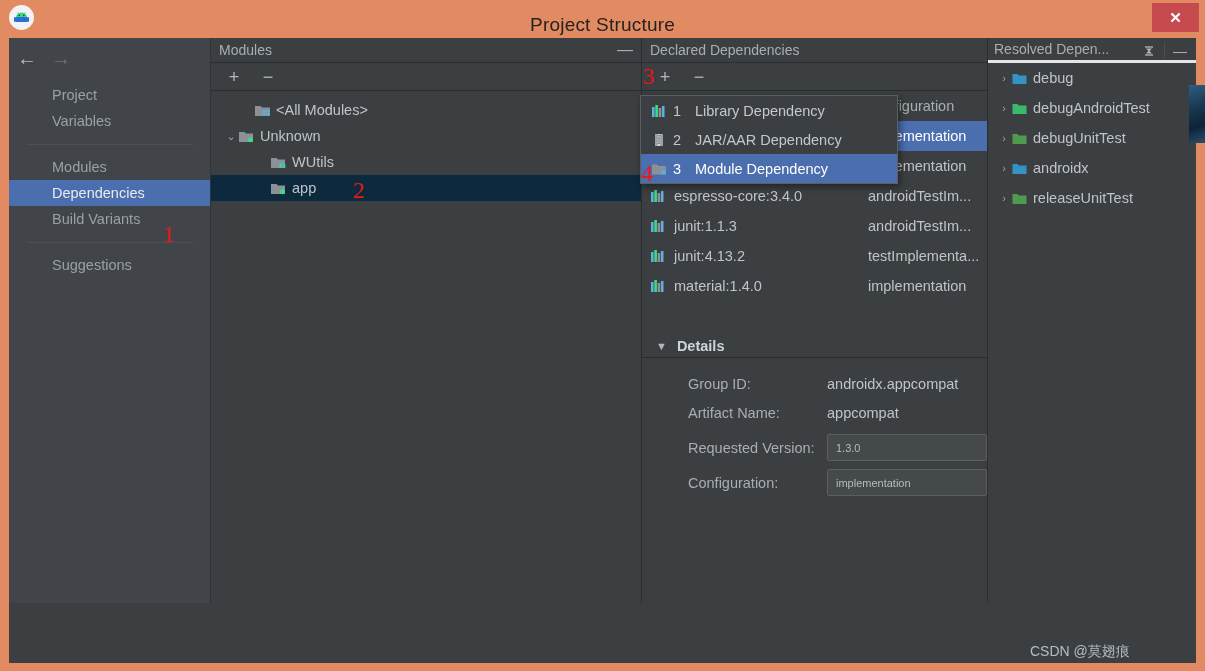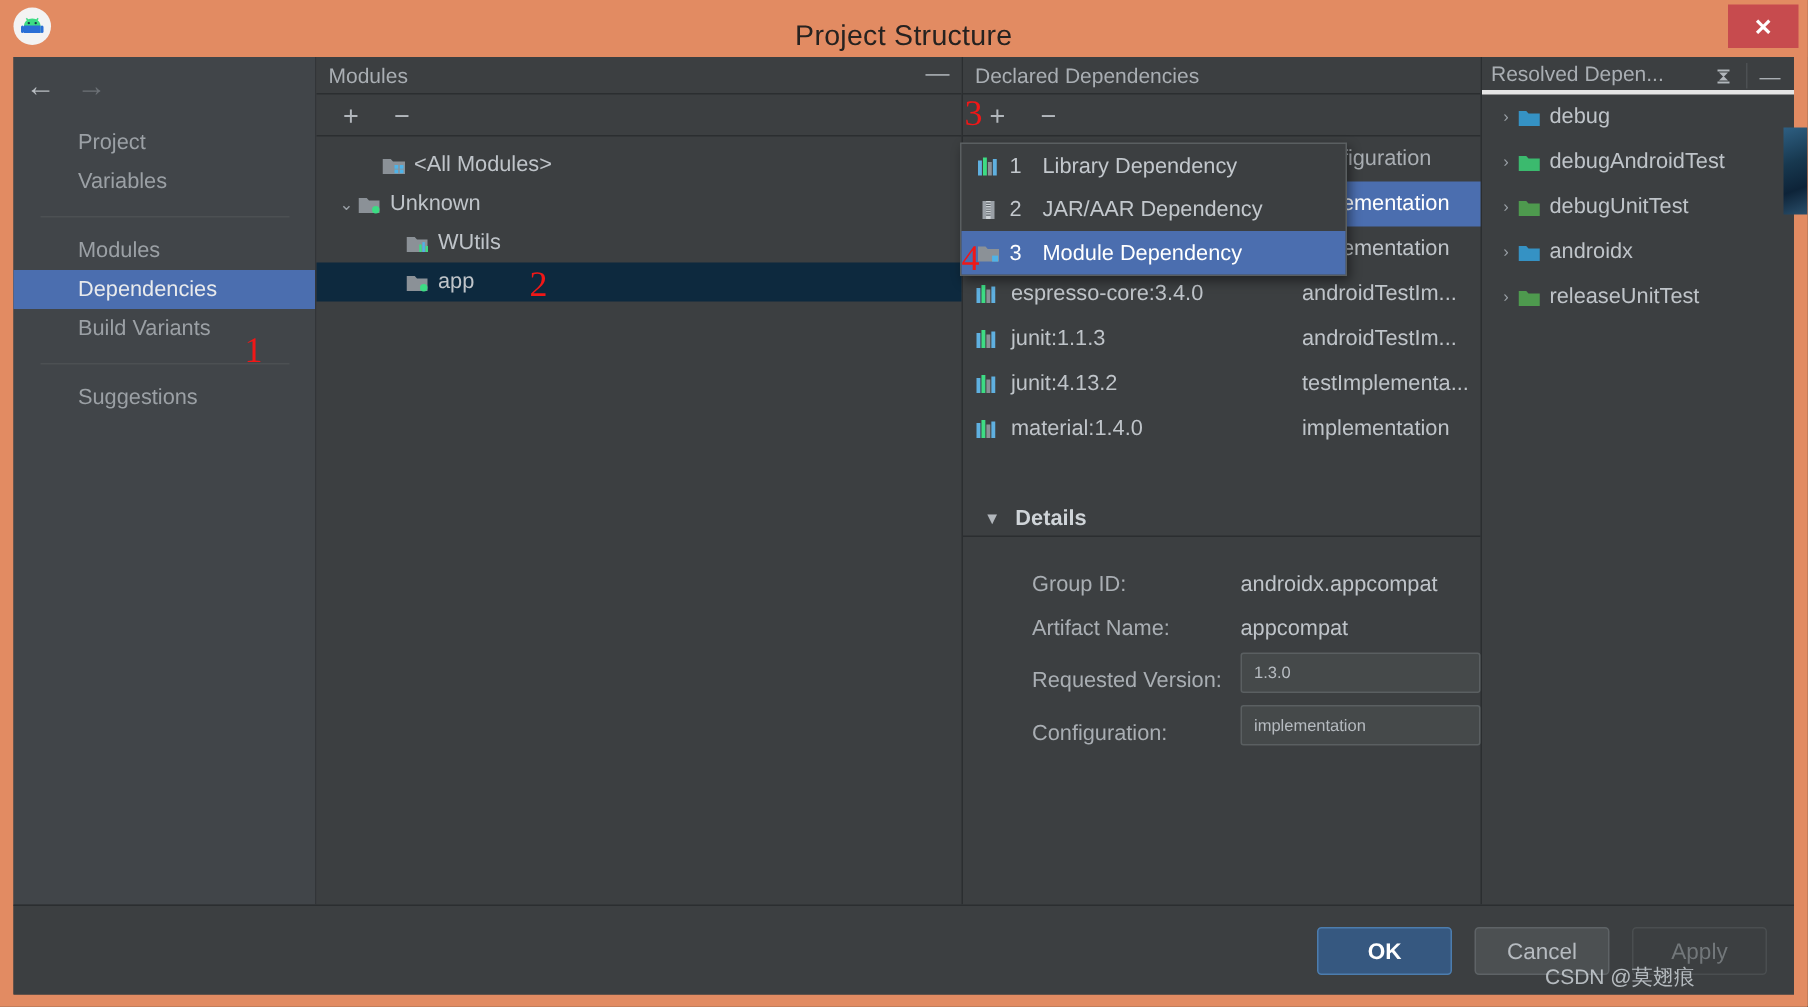--- a/index.html
+++ b/index.html
@@ -145,21 +145,21 @@
   .details {
     position: absolute; left: 0; top: 293px; width: 346px;
   }
   .details-title {
     display: flex; align-items: center; gap: 10px;
     padding-left: 14px; height: 30px;
     font-size: 14.5px; font-weight: bold; color: #cfd4d8;
   }
   .tri { color: #b2b7bc; font-size: 11px; }
   .det-grid { padding: 8px 0 0 46px; }
-  .det-row { display: flex; align-items: flex-end; height: 29px; }
+  .det-row { display: flex; align-items: center; height: 29px; }
   .det-label { width: 139px; font-size: 14.5px; color: #a9aeb3; }
   .det-value { font-size: 14.5px; color: #bfc4c9; }
   .det-input {
     width: 160px; height: 27px; line-height: 27px;
     background: #45494a; border: 1px solid #5a5f61;
     border-radius: 2px; color: #b6bbc0; font-size: 11px;
     padding-left: 8px; cursor: text;
   }
   .det-row.spaced { margin-top: 6px; }
 
@@ -522,25 +522,20 @@
           <span class="tree-icon">
             <svg width="15" height="13" viewBox="0 0 15 13">
                 <path d="M0.5 2 L5.5 2 L7 3.6 L14.5 3.6 L14.5 12 L0.5 12 Z" fill="#4e9a4e"></path>
               </svg>
           </span>
           <span>releaseUnitTest</span>
         </div>
       </div>
     </div>
 
-    <div class="bottom-bar">
-      <div class="btn btn-ok">OK</div>
-      <div class="btn btn-cnl">Cancel</div>
-      <div class="btn btn-apl">Apply</div>
-    </div>
   </div>
 
   <div class="popup">
     <div class="popup-item">
       <span class="pop-icon">
         <svg width="16" height="14" viewBox="0 0 16 14">
           <rect x="1" y="3" width="2.6" height="10" fill="#5fb0e0"></rect>
           <rect x="4.3" y="1" width="2.6" height="12" fill="#3ddc84"></rect>
           <rect x="7.6" y="4" width="2.6" height="9" fill="#8b9197"></rect>
           <rect x="10.9" y="2" width="2.6" height="11" fill="#5fb0e0"></rect>

